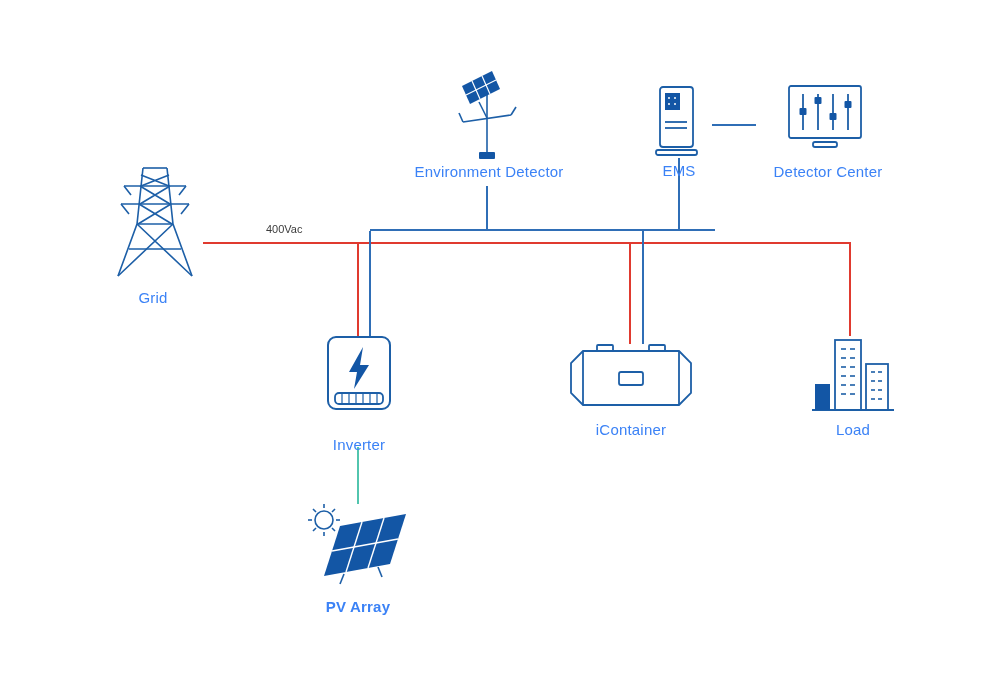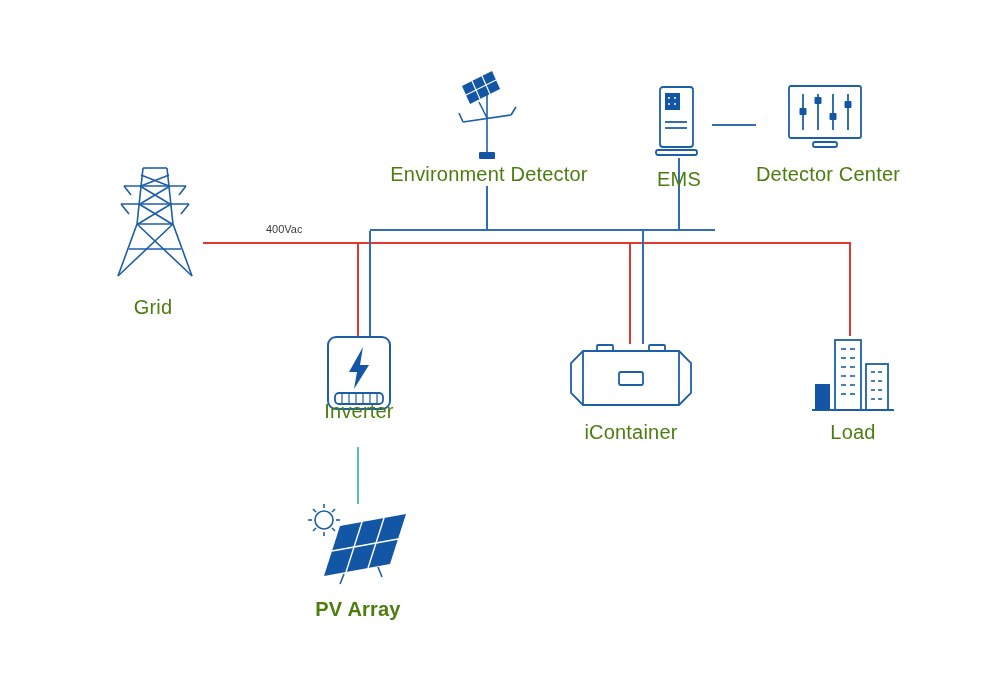--- a/index.html
+++ b/index.html
@@ -2,21 +2,21 @@
 <html><head>
 <meta charset="utf-8">
 <style>
   html,body{margin:0;padding:0;background:#ffffff;}
   .canvas{
     position:relative;width:1000px;height:680px;background:#ffffff;
     font-family:"Liberation Sans", sans-serif;overflow:hidden;
   }
   .node-label{
     position:absolute;transform:translateX(-50%);
-    font-size:20px;color:#4d7c0f;white-space:nowrap;letter-spacing:.2px;
+    font-size:15px;color:#3b82f6;white-space:nowrap;letter-spacing:.2px;
   }
   .bus-label{
     position:absolute;font-size:11px;color:#3c3c3c;white-space:nowrap;
   }
   .icon{position:absolute;}
   .line{position:absolute;}
   .h{height:2px;}
   .v{width:2px;}
   .red{background:#e03a2f;}
   .blue{background:#2f6eb6;}
@@ -184,22 +184,22 @@
     <polygon points="40,26 106,14 90,64 24,76" fill="#1356a5"></polygon>
     <g stroke="#ffffff" stroke-width="1.4">
       <line x1="62" y1="22" x2="46" y2="72"></line>
       <line x1="84" y1="18" x2="68" y2="68"></line>
       <line x1="32" y1="51" x2="98" y2="39"></line>
     </g>
   </svg>
 
   <div class="bus-label" style="left:266px;top:223px;">400Vac</div>
 
-  <div class="node-label" style="left:153px;top:289px;margin-top:7px;">Grid</div>
+  <div class="node-label" style="left:153px;top:289px;">Grid</div>
   <div class="node-label" style="left:489px;top:163px;">Environment Detector</div>
-  <div class="node-label" style="left:679px;top:168px;">EMS</div>
+  <div class="node-label" style="left:679px;top:162px;">EMS</div>
   <div class="node-label" style="left:828px;top:163px;">Detector Center</div>
-  <div class="node-label" style="left:359px;top:400px;">Inverter</div>
+  <div class="node-label" style="left:359px;top:436px;">Inverter</div>
   <div class="node-label" style="left:631px;top:421px;text-align:center;">iContainer</div>
   <div class="node-label" style="left:853px;top:421px;text-align:right;">Load</div>
   <div class="node-label" style="left:358px;top:598px;font-weight:bold;">PV Array</div>
 
 </div>
 
 </body></html>

